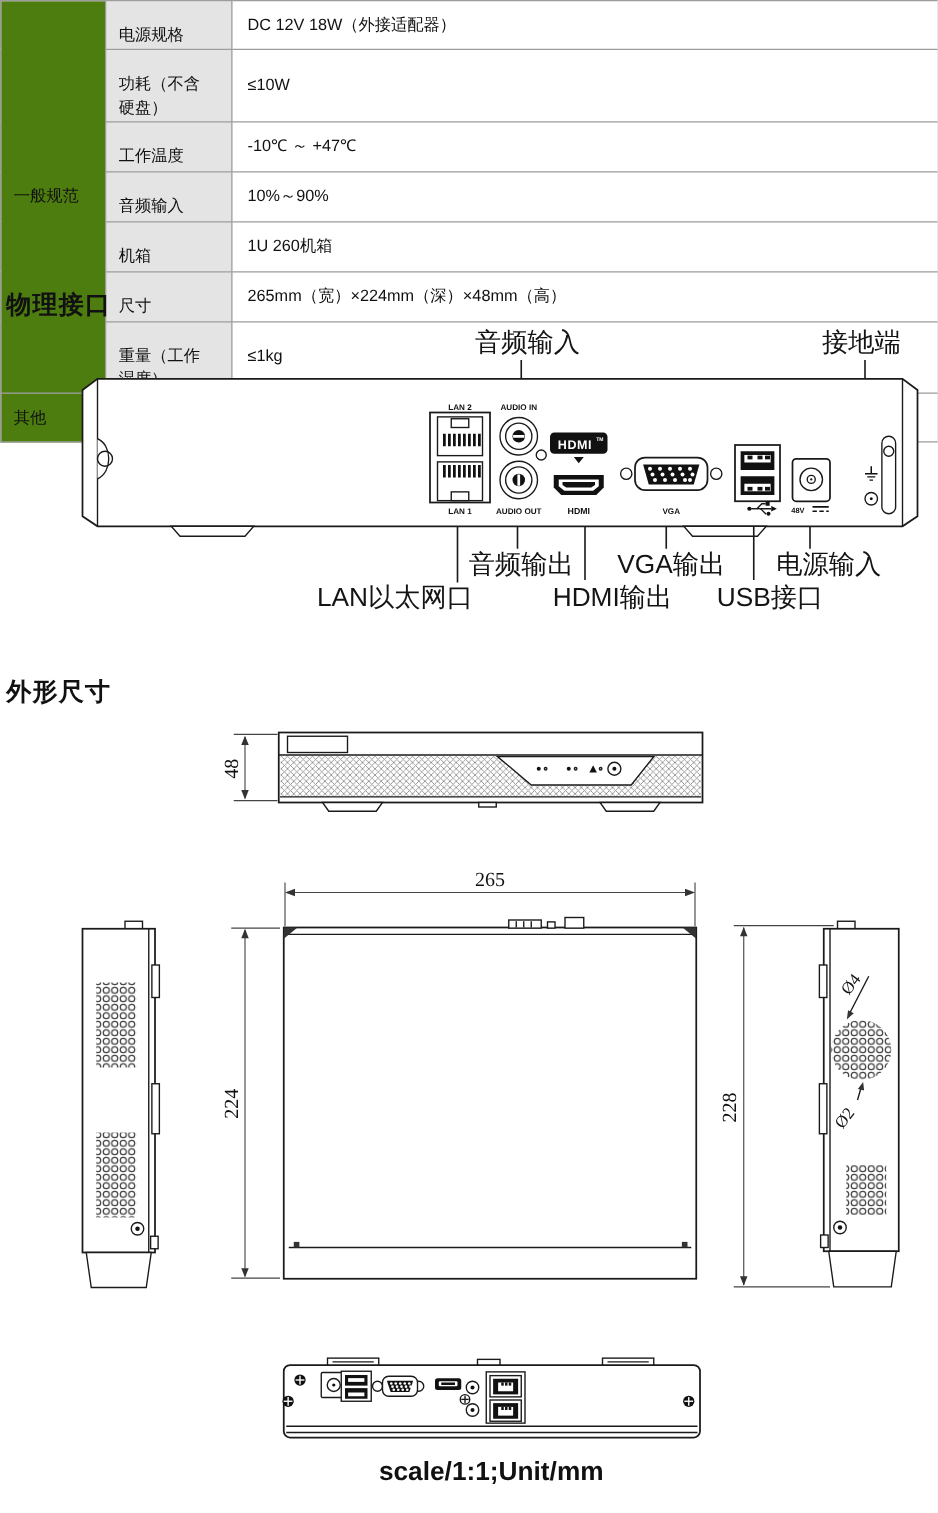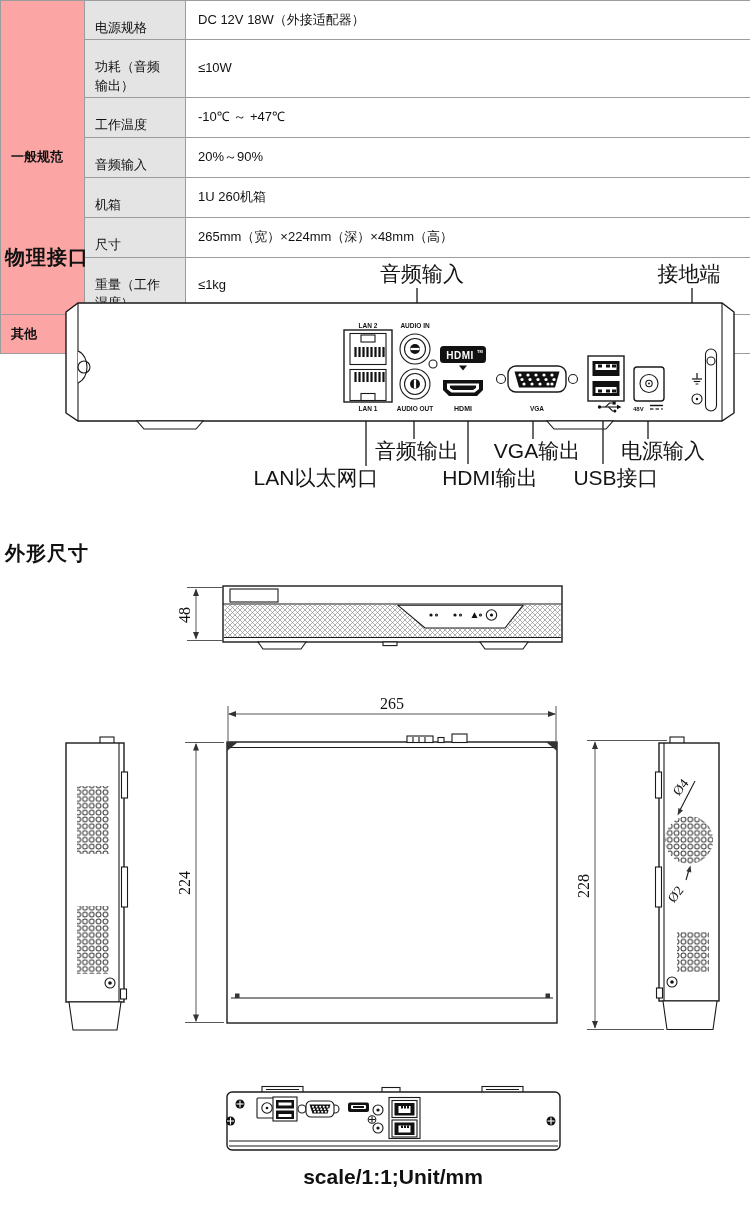--- a/index.html
+++ b/index.html
@@ -9,27 +9,27 @@
     font-family:"Liberation Sans", sans-serif;
   }
   
   table.spec{
     position:absolute;top:0;left:0;width:750px;
     border-collapse:collapse;table-layout:fixed;font-size:13px;
   }
   table.spec td{
     border:1px solid #9c9c9c;vertical-align:middle;line-height:1.45;
   }
-  td.g{background:#fca5a5;font-weight:bold;padding:0 4px 0 10px;}
+  td.g{background:#4d7c0f;font-weight:normal;padding:0 4px 0 10px;}
   td.l{background:#e4e4e4;padding:18px 13px 1px 10px;}
   td.v{background:#fff;padding:1px 6px 1px 12px;}
   tr.h24{height:24px} tr.h44{height:44px} tr.h23{height:40px} tr.h46{height:46px}
   
   .sec-h{position:absolute;left:5px;font-size:20px;font-weight:bold;margin:0;letter-spacing:1px;}
-  #hd-physical{top:244px}
+  #hd-physical{top:230px}
   #hd-dims{top:540px}
   
   svg.fig{position:absolute;left:0}
   #fig-rear{top:254px}
   #fig-dims{top:582px}
   
   .o{fill:#fff;stroke:#1a1a1a;stroke-width:1.4}
   .o2{fill:#fff;stroke:#1a1a1a;stroke-width:1.1}
   .s{fill:none;stroke:#1a1a1a;stroke-width:1.1}
   .sb{fill:none;stroke:#1a1a1a;stroke-width:1.4}
@@ -57,30 +57,30 @@
       <col style="width:101px">
       <col style="width:565px">
     </colgroup>
   <tbody>
       <tr class="h24">
     <td class="g" rowspan="7">一般规范</td>
     <td class="l">电源规格</td>
     <td class="v">DC 12V 18W（外接适配器）</td>
   </tr>
   <tr class="h44">
-    <td class="l">功耗（音频输出）</td>
+    <td class="l">功耗（不含硬盘）</td>
     <td class="v">≤10W</td>
   </tr>
   <tr class="h23">
     <td class="l">工作温度</td>
     <td class="v">-10℃ ～ +47℃</td>
   </tr>
   <tr class="h23">
     <td class="l">音频输入</td>
-    <td class="v">20%～90%</td>
+    <td class="v">10%～90%</td>
   </tr>
   <tr class="h23">
     <td class="l">机箱</td>
     <td class="v">1U 260机箱</td>
   </tr>
   <tr class="h23">
     <td class="l">尺寸</td>
     <td class="v">265mm（宽）×224mm（深）×48mm（高）</td>
   </tr>
   <tr class="h46">

